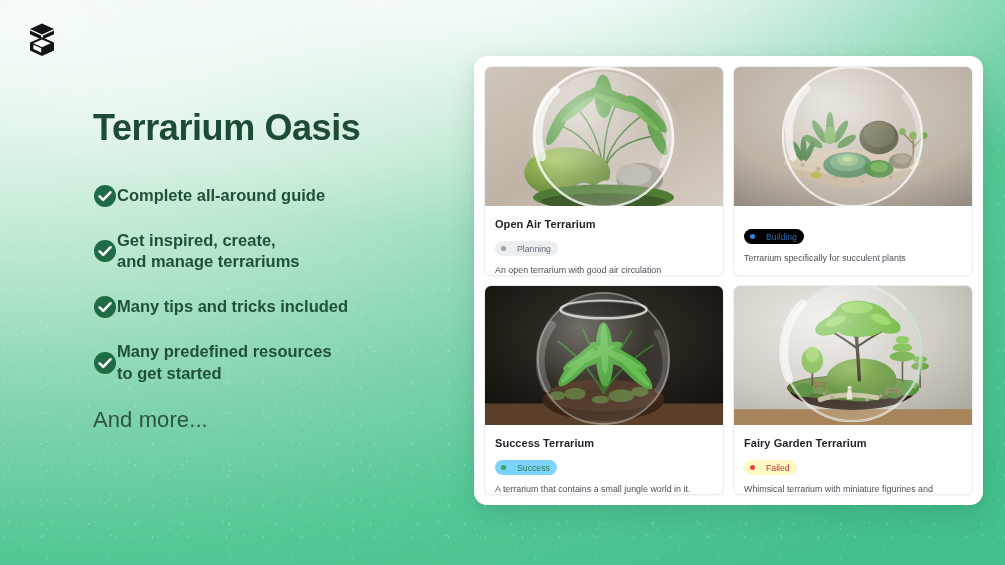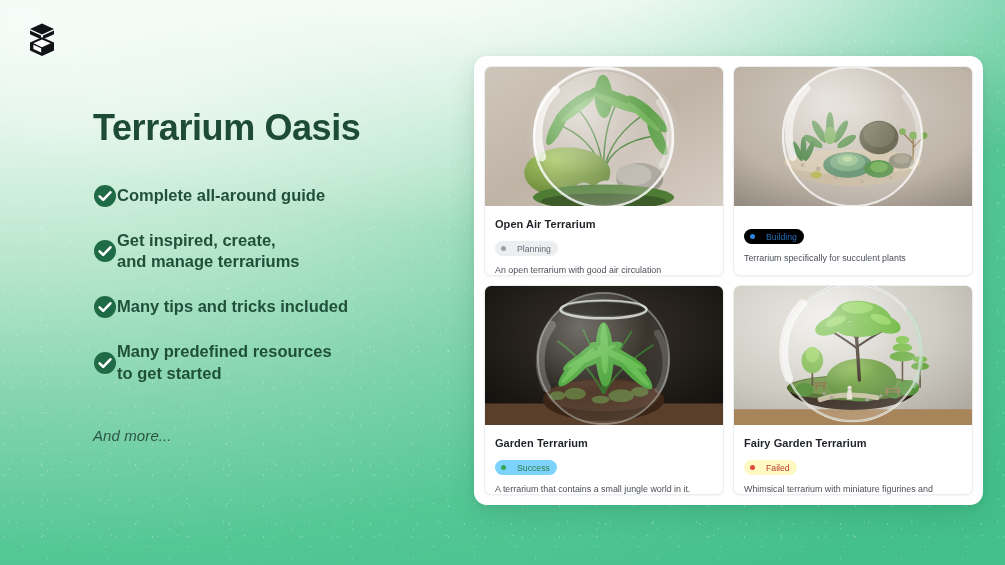--- a/index.html
+++ b/index.html
@@ -61,26 +61,25 @@
   .feature { display: flex; align-items: center; gap: 0; }
   .check { flex: 0 0 auto; width: 24px; height: 24px; }
   .feature-label {
     font-size: 16.5px;
     font-weight: bold;
     color: #20503a;
     line-height: 1.32;
     white-space: pre-line;
   }
   #more {
-    margin-top: 42px;
-    font-size: 15px;
+    margin-top: 22px;
+    font-size: 22px;
     font-weight: normal;
     color: #2c5544;
     letter-spacing: .1px;
-    font-style: italic;
   }
 
   
   #panel {
     position: absolute;
     left: 474px; top: 56px;
     width: 509px; height: 449px;
     background: #ffffff;
     border-radius: 13px;
     box-shadow: 0 10px 26px rgba(18,70,48,0.13), 0 2px 6px rgba(18,70,48,0.07);
@@ -488,21 +487,21 @@
               <circle cx="121" cy="74" r="67" fill="url(#c3glass)"></circle>
               <circle cx="121" cy="74" r="67" fill="none" stroke="#cfd6d2" stroke-opacity=".45" stroke-width="2"></circle>
               <ellipse cx="121" cy="24" rx="44" ry="9" fill="none" stroke="#e9efe9" stroke-opacity=".8" stroke-width="2.6"></ellipse>
               <ellipse cx="121" cy="23" rx="41" ry="7.5" fill="#141310" opacity=".45"></ellipse>
               <path d="M68 40 C54 58 53 86 63 104" stroke="#ffffff" stroke-opacity=".22" stroke-width="9" fill="none" stroke-linecap="round"></path>
               <path d="M176 48 C188 66 187 92 177 106" stroke="#ffffff" stroke-opacity=".16" stroke-width="7" fill="none" stroke-linecap="round"></path>
             </g>
           </svg>
         </div>
         <div class="card-body">
-          <div class="card-title">Garden Terrarium</div>
+          <div class="card-title">Success Terrarium</div>
           <div class="badge-row">
             <span class="status" style="background:#7dd3fc;color:#2f7a48;">
               <span class="dot" style="background:#36a45c;"></span>
               <span>Success</span>
             </span>
           </div>
           <div class="card-desc">A terrarium that contains a small jungle world in it.</div>
         </div>
       </div>
 

